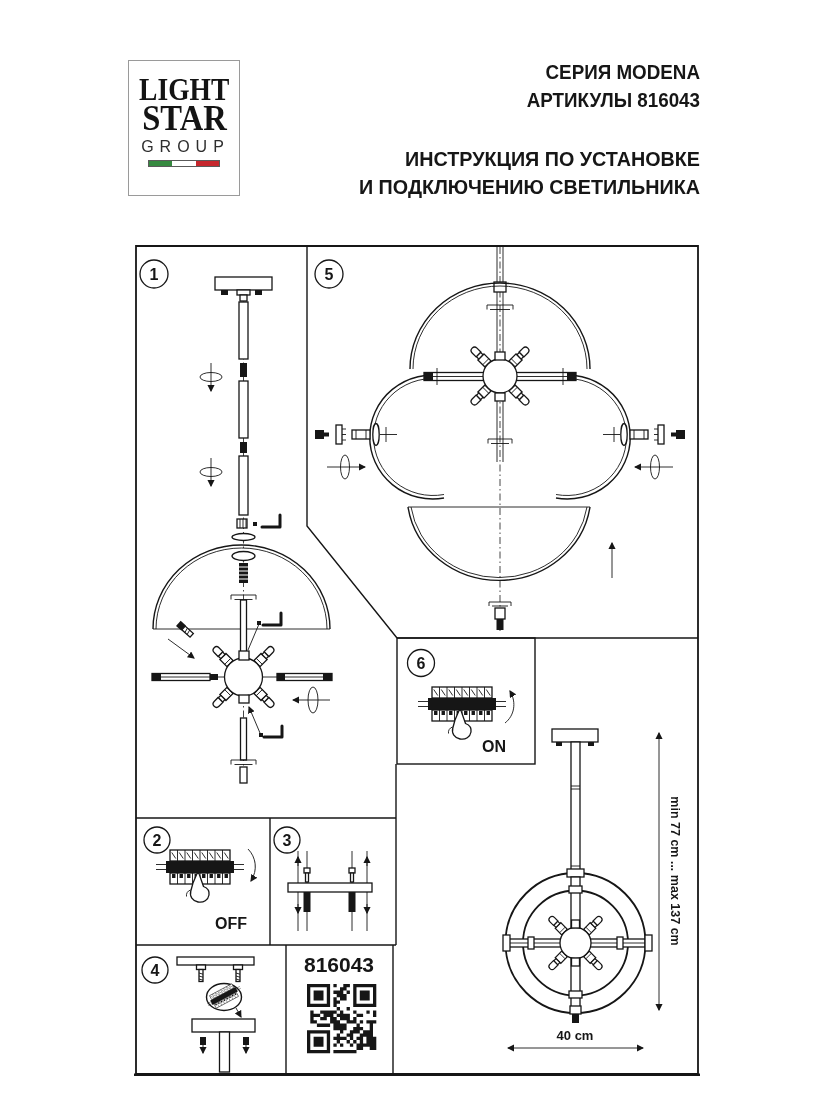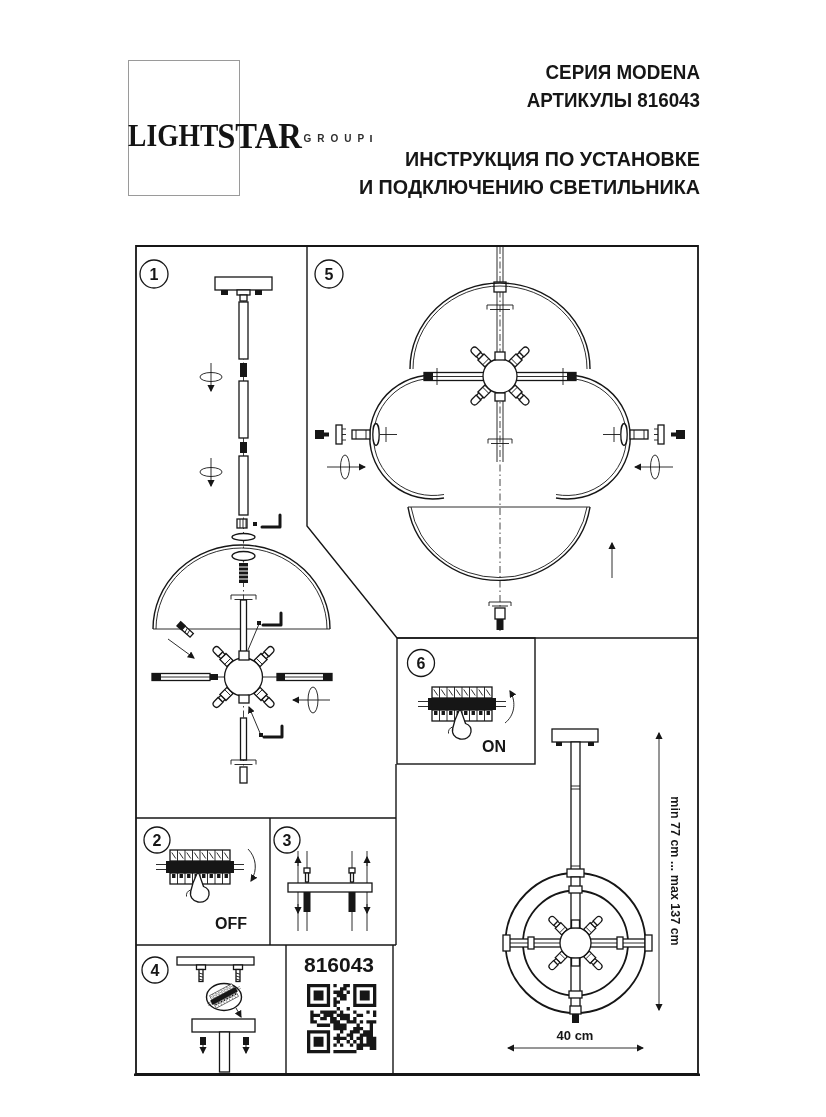--- a/index.html
+++ b/index.html
@@ -1,26 +1,26 @@
 <!DOCTYPE html>
 <html><head>
 <meta charset="utf-8">
 <style>
   html,body{margin:0;padding:0;background:#fff;}
   .page{position:relative;width:826px;height:1117px;background:#ffffff;overflow:hidden;
         font-family:"Liberation Sans",sans-serif;color:#161616;}
   
   .logo-box{position:absolute;left:128px;top:60px;width:112px;height:136px;
-            border:1.5px solid #9a9a9a;box-sizing:border-box;display:flex;flex-direction:row;
+            border:1.5px solid #9a9a9a;box-sizing:border-box;display:flex;flex-direction:column;
             align-items:center;padding-top:17px;background:#fff;}
   .logo-light{font-family:"Liberation Serif",serif;font-weight:bold;font-size:27px;line-height:25px;
               color:#141414;transform:scale(1.02,1.15);}
   .logo-star{font-family:"Liberation Serif",serif;font-weight:bold;font-size:32px;line-height:31px;
              color:#141414;transform:scale(1.02,1.12);}
-  .logo-group{font-size:10px;letter-spacing:6px;text-indent:3px;color:#2e2e2e;margin-top:4px;font-weight:bold;}
+  .logo-group{font-size:16px;letter-spacing:6px;text-indent:3px;color:#2e2e2e;margin-top:4px;}
   .flag{display:flex;width:72px;height:7px;margin-top:4px;border:1px solid #5a5a5a;box-sizing:border-box;}
   .flag>div{flex:1;}
   
   .hdr{position:absolute;left:290px;top:58px;width:410px;text-align:right;font-weight:bold;
        transform:scaleX(.94);transform-origin:100% 0;}
   .hdr-series{font-size:20px;line-height:28px;}
   .hdr-title{margin-top:31px;font-size:21px;line-height:28px;}
   
   svg.diagram{position:absolute;left:0;top:0;}
   .ln{stroke:#161616;fill:none;stroke-width:1.4;}

